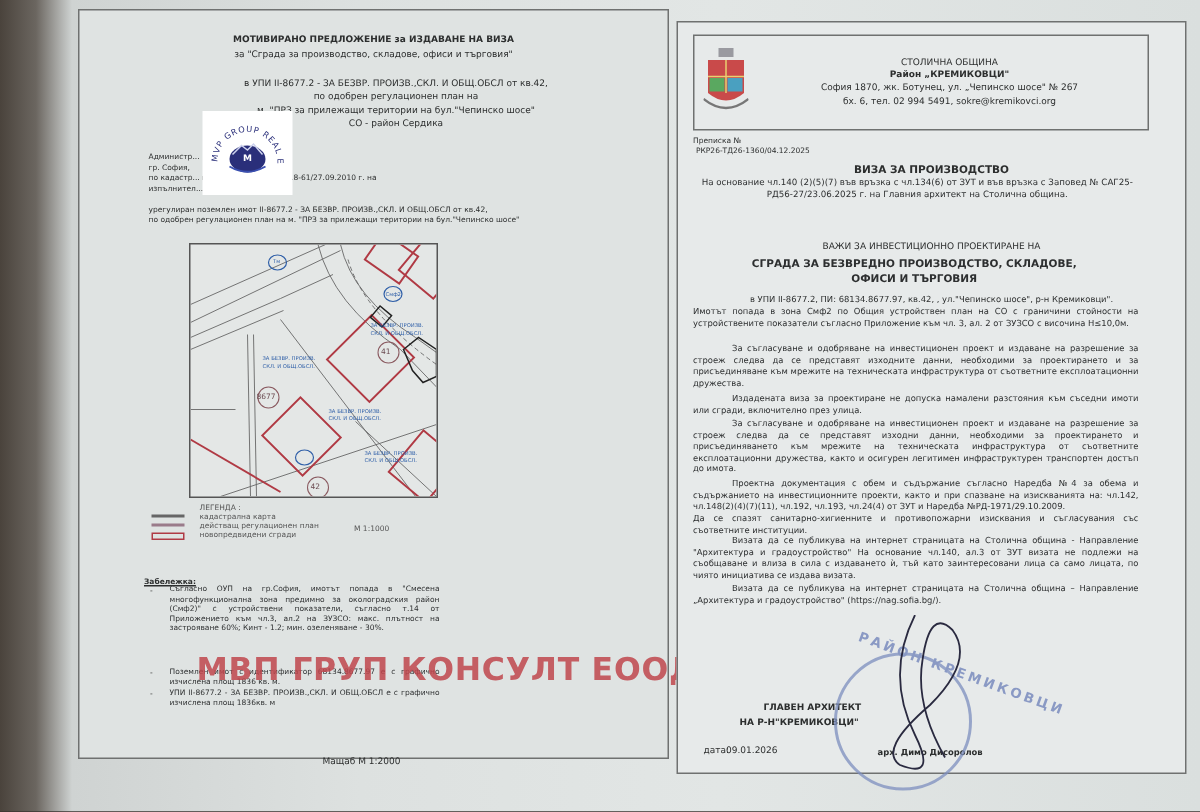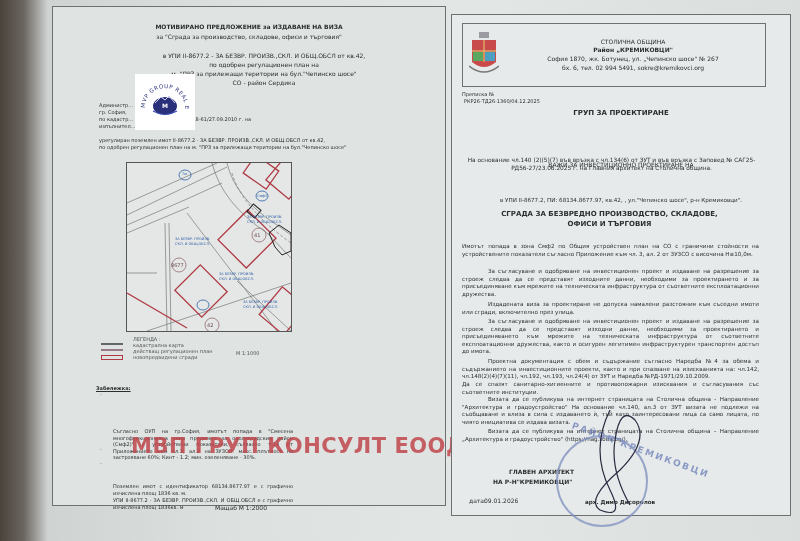--- a/index.html
+++ b/index.html
@@ -6,21 +6,21 @@
   body{width:800px;height:541px;overflow:hidden;background:#3a3530;font-family:"DejaVu Sans",sans-serif;position:relative;}
   .photo-bg{position:absolute;left:0;top:0;width:800px;height:541px;background:linear-gradient(90deg,#4a433c 0,#6b6660 3%,#cfd3d2 6%,#dde1e0 30%,#e2e6e5 60%,#dadfde 100%);}
   .sheet-left{position:absolute;left:52px;top:6px;width:392px;height:498px;border:1px solid #6f7170;background:#dfe3e2;}
   .sheet-right{position:absolute;left:451px;top:14px;width:338px;height:500px;border:1px solid #6f7170;background:#e7eaea;}
   .t{position:absolute;color:#2c2e2e;white-space:nowrap;}
   .b{font-weight:bold;}
   .c{text-align:center;}
   .xs{font-size:5px;line-height:6.5px;}
   .sm{font-size:6px;line-height:7px;}
   .md{font-size:7px;line-height:9px;}
-  .para{position:absolute;color:#2d2f30;font-size:5.6px;line-height:7.6px;text-align:justify;white-space:normal;margin-top:38px;}
+  .para{position:absolute;color:#2d2f30;font-size:5.6px;line-height:7.6px;text-align:justify;white-space:normal;}
   .map{position:absolute;left:126px;top:162px;width:164px;height:168px;border:1px solid #555;background:#e4e7e6;overflow:hidden;}
   .logo-box{position:absolute;left:135px;top:74px;width:60px;height:56px;background:#ffffff;}
   .watermark{position:absolute;left:131px;top:434px;color:#c0474d;font-size:21px;font-weight:bold;letter-spacing:0.5px;opacity:0.85;white-space:nowrap;font-family:"DejaVu Sans",sans-serif;}
   .header-box{position:absolute;left:10px;top:8px;width:302px;height:62px;border:1px solid #6f7170;}
   .stamp{position:absolute;left:556px;top:435px;width:88px;height:88px;border-radius:50%;border:2px solid #7d8fbf;opacity:0.75;}
   .legend-line{position:absolute;height:2px;}
 </style>
 </head>
 <body>
 
@@ -145,21 +145,21 @@
     </svg>
     <div class="t sm c" style="left:40px;width:260px;top:14px;">СТОЛИЧНА ОБЩИНА</div>
     <div class="t sm c b" style="left:40px;width:260px;top:22px;">Район „КРЕМИКОВЦИ"</div>
     <div class="t sm c" style="left:40px;width:260px;top:31px;">София 1870, жк. Ботунец, ул. „Чепинско шосе" № 267</div>
     <div class="t sm c" style="left:40px;width:260px;top:40px;">бх. 6, тел. 02 994 5491, sokre@kremikovci.org</div>
   </div>
 
   <div class="t xs" style="left:10px;top:76px;">Преписка №</div>
   <div class="t xs" style="left:12px;top:83px;">РКР26-ТД26-1360/04.12.2025</div>
 
-  <div class="t b md c" style="left:0;width:338px;top:94px;">ГРУП ЗА ПРОЕКТИРАНЕ</div>
+  <div class="t b md c" style="left:0;width:338px;top:94px;">ВИЗА ЗА ПРОИЗВОДСТВО</div>
   <div class="para" style="left:12px;top:104px;width:295px;text-align:center;font-size:5.8px;">На основание чл.140 (2)(5)(7) във връзка с чл.134(6) от ЗУТ и във връзка с Заповед № САГ25-РД56-27/23.06.2025 г. на Главния архитект на Столична община.</div>
 
   <div class="t sm c" style="left:0;width:338px;top:146px;">ВАЖИ ЗА ИНВЕСТИЦИОННО ПРОЕКТИРАНЕ НА</div>
   <div class="para b" style="left:35px;top:156px;width:245px;text-align:center;font-size:7px;line-height:10px;">СГРАДА ЗА БЕЗВРЕДНО ПРОИЗВОДСТВО, СКЛАДОВЕ, ОФИСИ И ТЪРГОВИЯ</div>
 
   <div class="t xs c" style="left:0;width:338px;top:182px;font-size:5.6px;">в УПИ II-8677.2, ПИ: 68134.8677.97, кв.42, , ул."Чепинско шосе", р-н Кремиковци".</div>
 
   <div class="para" style="left:10px;top:190px;width:297px;">Имотът попада в зона Смф2 по Общия устройствен план на СО с граничини стойности на устройствените показатели съгласно Приложение към чл. 3, ал. 2 от ЗУЗСО с височина Н≤10,0м.</div>
   <div class="para" style="left:10px;top:215px;width:297px;text-indent:26px;">За съгласуване и одобряване на инвестиционен проект и издаване на разрешение за строеж следва да се представят изходните данни, необходими за проектирането и за присъединяване към мрежите на техническата инфраструктура от съответните експлоатационни дружества.</div>
   <div class="para" style="left:10px;top:248px;width:297px;text-indent:26px;">Издадената виза за проектиране не допуска намалени разстояния към съседни имоти или сгради, включително през улица.</div>

